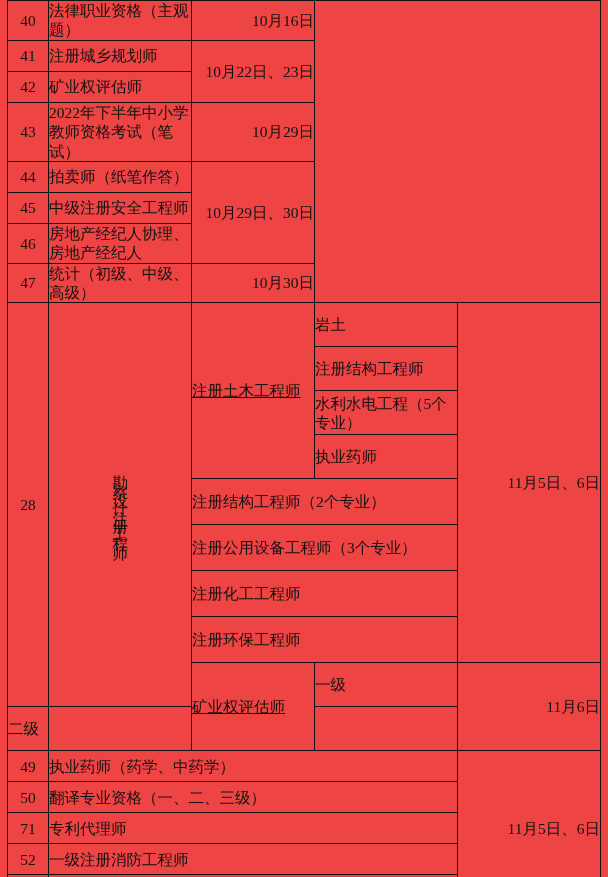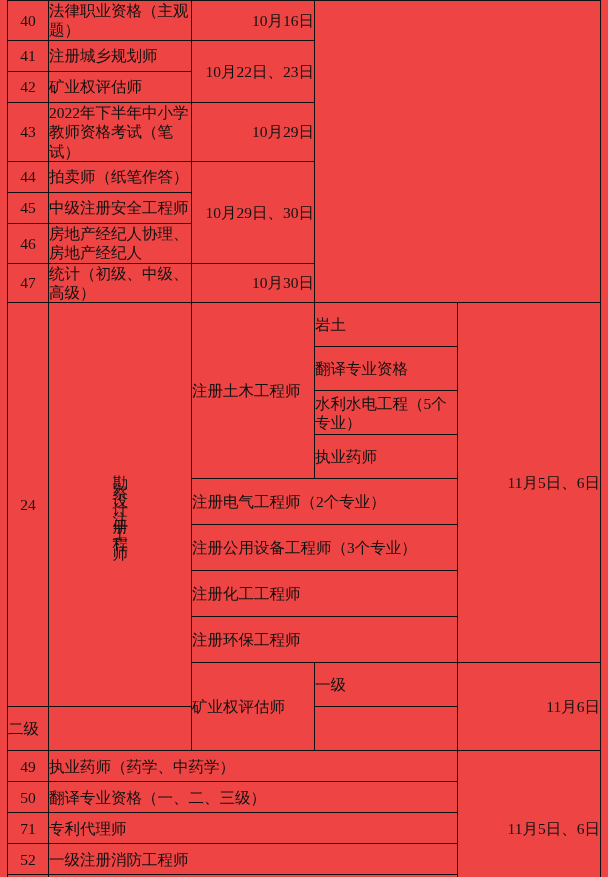--- a/index.html
+++ b/index.html
@@ -63,20 +63,21 @@
     letter-spacing: 9px;
     line-height: 1.05;
     display: inline-block;
     font-size: 15.5px;
     margin: 0 auto;
   }
   .sub-name-cell {
     width: 92px;
     text-align: left;
     padding: 6px 4px 6px 8px;
+    text-decoration: underline;
   }
   .tall-44 { height: 44px; }
   .tall-46 { height: 46px; }
 </style>
 </head>
 <body>
 
 <div id="page">
   <table class="exam-table">
     <tbody>
@@ -120,40 +121,40 @@
         <td class="name-cell">房地产经纪人协理、房地产经纪人</td>
       </tr>
 
       <tr class="row-h">
         <td class="num-cell">47</td>
         <td class="name-cell">统计（初级、中级、高级）</td>
         <td class="date-cell">10月30日</td>
       </tr>
 
       <tr class="tall-44">
-        <td class="num-cell" rowspan="9">24</td>
+        <td class="num-cell" rowspan="9">28</td>
         <td class="vert-cell" rowspan="9">
           <span class="vert-text">勘察设计注册工程师</span>
         </td>
         <td class="sub-name-cell" rowspan="4">注册土木工程师</td>
         <td class="name-cell">岩土</td>
         <td class="date-cell" rowspan="8">11月5日、6日</td>
       </tr>
       <tr class="tall-44">
-        <td class="name-cell">翻译专业资格</td>
+        <td class="name-cell">注册结构工程师</td>
       </tr>
       <tr class="tall-44">
         <td class="name-cell">水利水电工程（5个专业）</td>
       </tr>
       <tr class="tall-44">
         <td class="name-cell">执业药师</td>
       </tr>
 
       <tr class="tall-46">
-        <td class="name-cell" colspan="2">注册电气工程师（2个专业）</td>
+        <td class="name-cell" colspan="2">注册结构工程师（2个专业）</td>
       </tr>
       <tr class="tall-46">
         <td class="name-cell" colspan="2">注册公用设备工程师（3个专业）</td>
       </tr>
       <tr class="tall-46">
         <td class="name-cell" colspan="2">注册化工工程师</td>
       </tr>
       <tr class="tall-46">
         <td class="name-cell" colspan="2">注册环保工程师</td>
       </tr>

